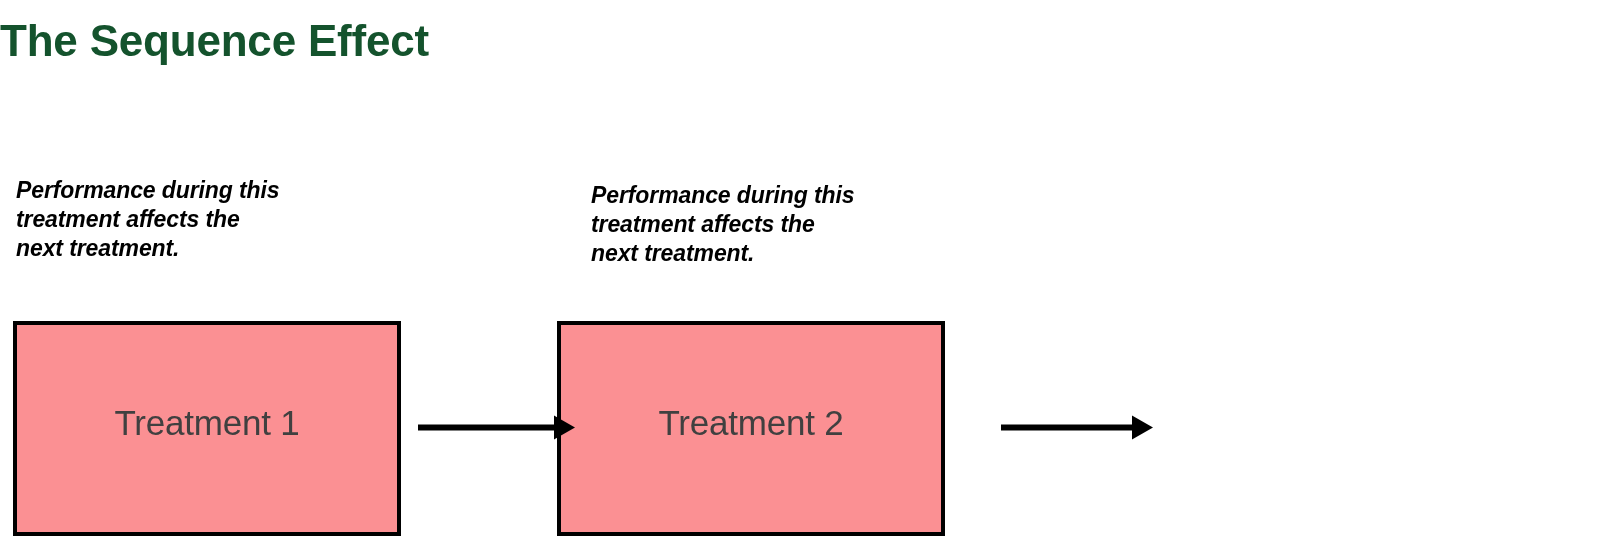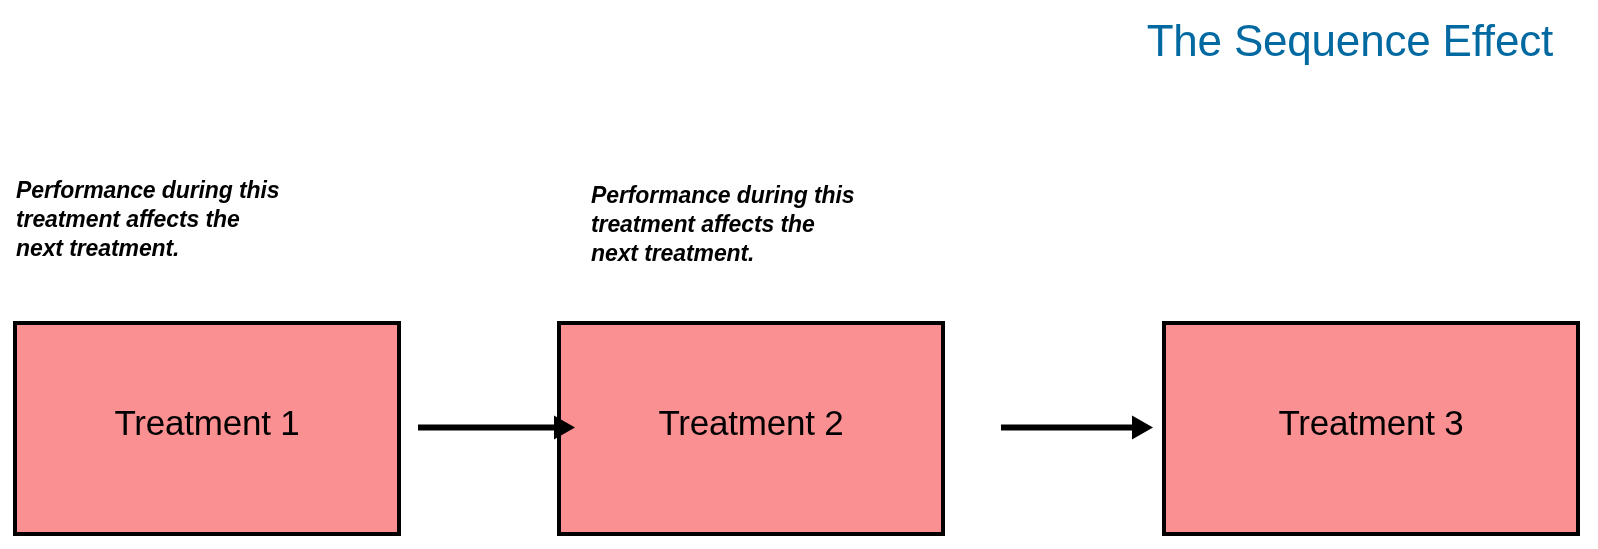--- a/index.html
+++ b/index.html
@@ -17,24 +17,24 @@
     background: #ffffff;
     overflow: hidden;
   }
 
   
   .title {
     position: absolute;
     left: 0;
     top: 16px;
     width: 1553px;
-    text-align: right;
+    text-align: left;
     font-size: 44px;
-    font-weight: normal;
-    color: #0369a1;
+    font-weight: bold;
+    color: #14532d;
     letter-spacing: -0.2px;
     white-space: nowrap;
   }
 
   
   .caption {
     position: absolute;
     font-size: 23px;
     font-weight: bold;
     color: #000000;
@@ -60,21 +60,21 @@
   #box-3 { left: 1162px; width: 418px; }
 
   .box-label {
     position: absolute;
     left: 0;
     right: 0;
     top: 78px;
     text-align: center;
     font-size: 35px;
     font-weight: normal;
-    color: #000000;
+    color: #404040;
     letter-spacing: -0.2px;
     white-space: nowrap;
   }
 
   
   .arrow {
     position: absolute;
     top: 410px;
     height: 36px;
   }
@@ -98,23 +98,20 @@
 next treatment.</div>
 
   <div class="box" id="box-1">
     <div class="box-label">Treatment 1</div>
   </div>
 
   <div class="box" id="box-2">
     <div class="box-label">Treatment 2</div>
   </div>
 
-  <div class="box" id="box-3">
-    <div class="box-label">Treatment 3</div>
-  </div>
 
   <div class="arrow" id="arrow-1">
     <svg width="160" height="36" viewBox="0 0 160 36" xmlns="http://www.w3.org/2000/svg">
       <rect x="0" y="14.5" width="139" height="6" fill="#000000"></rect>
       <polygon points="136,5.5 157,17.5 136,29.5" fill="#000000"></polygon>
     </svg>
   </div>
 
   <div class="arrow" id="arrow-2">
     <svg width="155" height="36" viewBox="0 0 155 36" xmlns="http://www.w3.org/2000/svg">

